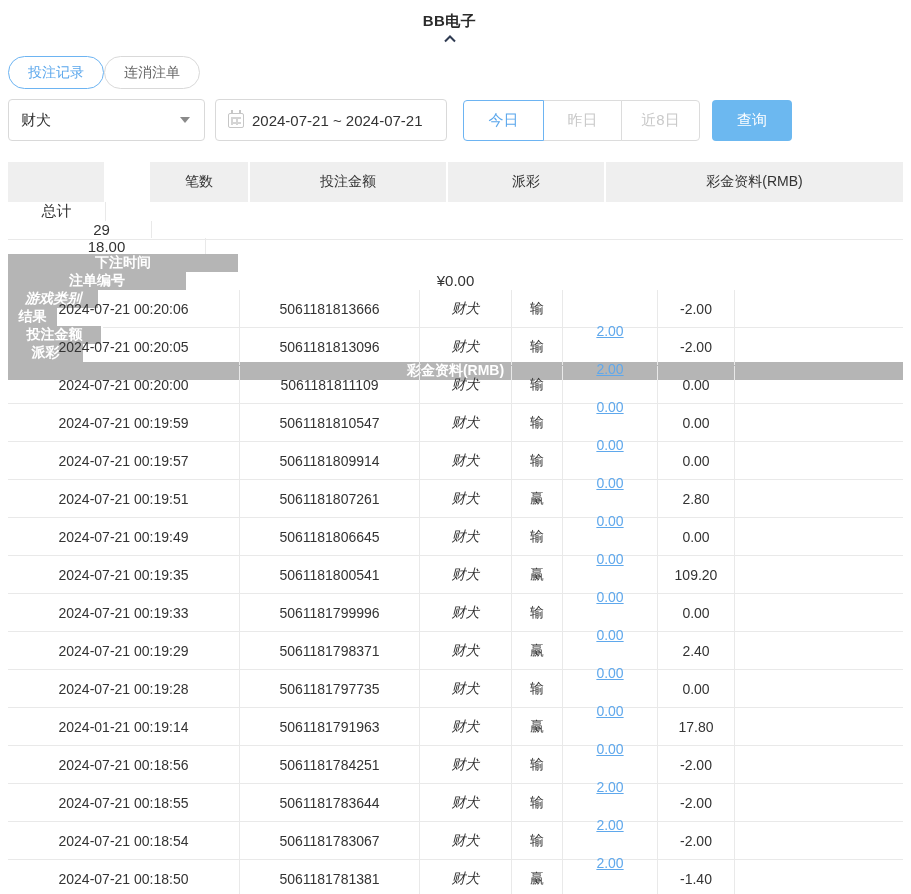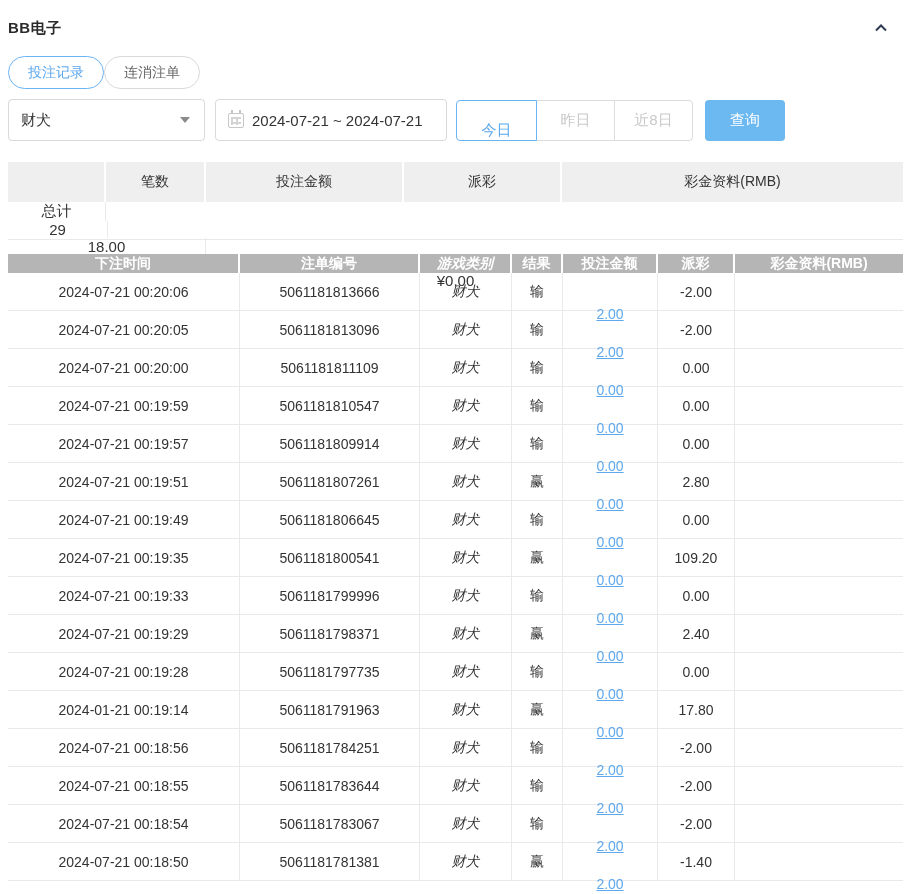--- a/index.html
+++ b/index.html
@@ -1,21 +1,21 @@
 <!DOCTYPE html>
 <html><head>
 <meta charset="utf-8">
 <style>
   * { margin:0; padding:0; box-sizing:border-box; }
   html,body { background:#fff; }
   body { font-family:"Liberation Sans","DejaVu Sans",sans-serif; color:#333; }
   .page { position:relative; width:911px; height:894px; overflow:hidden; background:#fff; padding:12px 8px 0 8px; }
 
   
-  .titlebar { display:flex; justify-content:space-between; align-items:flex-end; height:26px; padding-right:12px; }
+  .titlebar { display:flex; justify-content:space-between; align-items:center; height:26px; padding-right:12px;flex-direction:column; }
   .title { font-size:15px; font-weight:bold; color:#2b2b2b; letter-spacing:.5px; }
   .collapse-btn { width:20px; height:20px; display:flex; align-items:center; justify-content:center; cursor:pointer; }
 
   
   .tabs { margin-top:18px; display:flex; }
   .tab { height:33px; padding:0 19px; border-radius:17px; border:1px solid #d9d9d9; background:#fff;
          display:flex; align-items:center; font-size:14px; color:#666; cursor:pointer; }
   .tab.active { border-color:#6db4f2; color:#5ba7ec; }
 
   
@@ -24,41 +24,41 @@
                 align-items:center; padding:0 14px 0 12px; font-size:15px; color:#333; cursor:pointer; }
   .select-box .sel-val { flex:1; }
   .caret-down { width:0; height:0; border-left:5px solid transparent; border-right:5px solid transparent;
                 border-top:6px solid #8a8a8a; }
   .date-box { margin-left:10px; width:232px; height:42px; border:1px solid #d9d9d9; border-radius:4px;
               display:flex; align-items:center; padding:0 10px 0 12px; cursor:pointer; }
   .date-text { margin-left:8px; font-size:15px; color:#333; white-space:nowrap; }
   .quick-group { display:flex; margin-left:9px; }
   .quick-btn { height:41px; width:79px; background:#fff; border:1px solid #dcdcdc; font-size:15px;
                color:#c9c9c9; display:flex; align-items:center; justify-content:center; cursor:pointer; margin-left:-1px; }
-  .quick-btn:first-child { margin-left:0; border-radius:4px 0 0 4px; width:81px;align-items:flex-end; }
+  .quick-btn:first-child { margin-left:7px; border-radius:4px 0 0 4px; width:81px; }
   .quick-btn:last-child { border-radius:0 4px 4px 0; }
   .quick-btn.active { border-color:#6db4f2; color:#5ba7ec; position:relative; z-index:2; }
   .query-btn { margin-left:12px; width:80px; height:41px; background:#6cb8f0; color:#fff; border:none;
                border-radius:4px; font-size:15px; cursor:pointer; font-family:inherit; }
 
   
   .summary { margin-top:21px; width:895px; }
   .sum-head { display:flex; height:40px; }
   .sum-head .sc { background:#efefef; display:flex; align-items:center; justify-content:center;
                   font-size:14px; color:#333; border-right:2px solid #fff; }
   .sum-head .sc:last-child { border-right:none; }
   .sum-body { display:flex; height:38px; border-bottom:1px solid #e9e9e9;flex-direction:column; }
   .sum-body .sc { display:flex; align-items:center; justify-content:center; font-size:15px; color:#333;
                   border-right:1px solid #e9e9e9; }
   .sum-body .sc:last-child { border-right:none; }
-  .sc0 { width:98px; } .sc1 { width:100px; } .sc2 { width:198px; } .sc3 { width:158px; } .sc4 { flex:1; }
+  .sc0 { width:98px; } .sc1 { width:100px;margin-left:44px; } .sc2 { width:198px; } .sc3 { width:158px; } .sc4 { flex:1; }
 
   
   .records { margin-top:14px; width:895px; }
-  .rec-head { display:flex; height:19px; }
+  .rec-head { display:flex; height:36px;flex-direction:column; }
   .rec-head .rc { background:#b5b5b5; color:#fff; font-weight:bold; font-size:14px; display:flex;
                   align-items:center; justify-content:center; border-right:2px solid #fff; }
   .rec-head .rc:last-child { border-right:none; }
   .rec-row { display:flex; height:38px; border-bottom:1px solid #e9e9e9; background:#fff; }
   .rec-row .rc { display:flex; align-items:center; justify-content:center; font-size:14px; color:#333;
                  border-right:1px solid #e9e9e9; }
   .rec-row .rc:last-child { border-right:none; }
   .rc0 { width:232px; } .rc1 { width:180px; } .rc2 { width:92px;font-style:italic; } .rc3 { width:51px; }
   .rc4 { width:95px; } .rc5 { width:77px; } .rc6 { flex:1; }
   a.bet-link { color:#5fa8ec; text-decoration:underline; cursor:pointer;margin-top:44px; }

